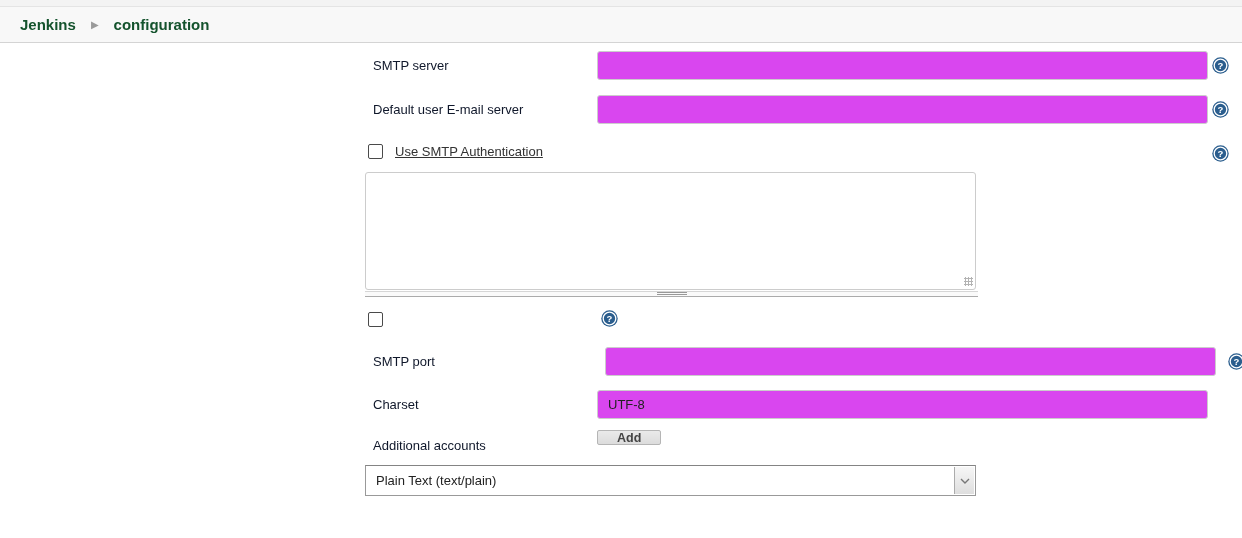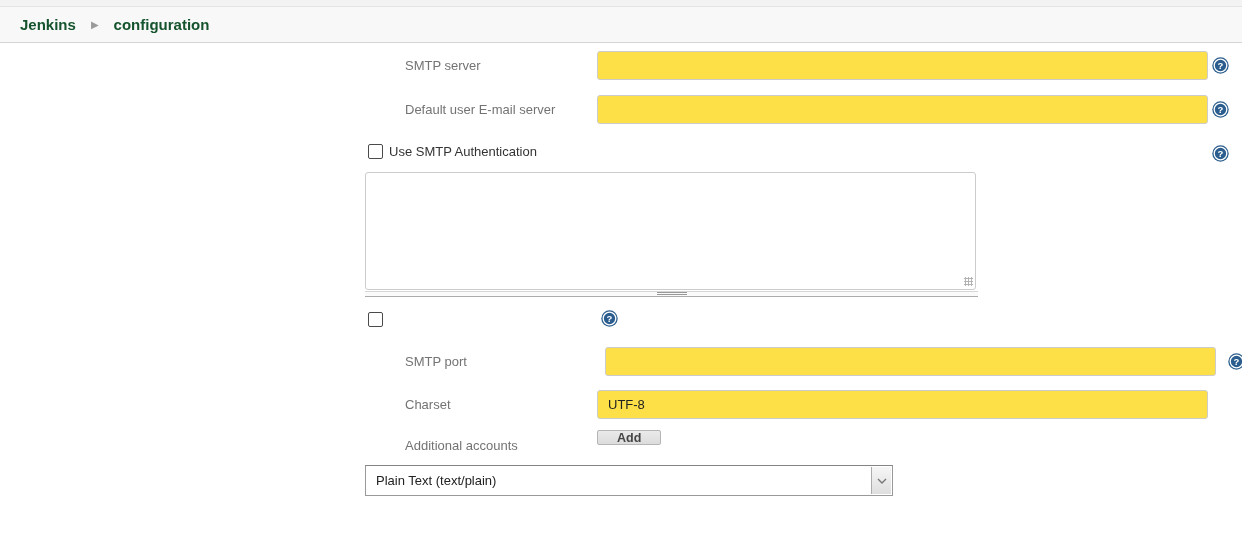--- a/index.html
+++ b/index.html
@@ -20,37 +20,37 @@
   .crumb { font-weight:bold; font-size:15px; color:#14532d; cursor:pointer; text-decoration:none; }
   .crumb-sep { color:#9a9a9a; font-size:10px; margin:0 15px; line-height:1; }
 
   
   .form-area { margin-left:365px; width:869px; }
   .section-title {
     font-size:14px; font-weight:bold; color:#333;
     padding:10px 0 5px 1px; border-bottom:1px solid #d9d9d9;
   }
   .row { display:grid; grid-template-columns:232px 611px 26px; align-items:start; }
-  .flabel { font-size:13px; color:#737373; padding:7px 4px 0 8px;margin-left:32px; }
+  .flabel { font-size:13px; color:#0f172a; padding:7px 4px 0 8px; }
 
   .txt-input {
     width:611px; height:29px; border:1px solid #ccc; border-radius:3px;
     padding:0 10px; font-size:13px; font-family:"Liberation Sans",sans-serif;
-    color:#222; background:#fde047; outline:none;
+    color:#222; background:#d946ef; outline:none;
   }
   .mt8  { margin-top:8px; }  .mt15 { margin-top:15px; } .mt20 { margin-top:20px; }
   .mt10 { margin-top:10px; } .mt12 { margin-top:12px; } .mt16 { margin-top:16px;gap:8px; }
   .mt14 { margin-top:14px; } .mt9  { margin-top:9px; }
 
   input[type=checkbox] {
     appearance:none; -webkit-appearance:none;
     width:15px; height:15px; border:1px solid #4a4a4a; border-radius:2px;
     background:#fff; margin:0; cursor:pointer; flex:0 0 auto;
   }
-  .checkbox-row { grid-column:1 / 3; display:flex; align-items:flex-end; gap:6px; padding-left:3px; }
+  .checkbox-row { grid-column:1 / 3; display:flex; align-items:flex-end; gap:12px; padding-left:3px;text-decoration:underline; }
   .checkbox-row .cb-label { font-size:13px; color:#333; }
   .cb-cell { padding-top:3px; }
 
   
   .ta-wrap { position:relative; width:611px; }
   .ta {
     width:611px; height:118px; border:1px solid #ccc; border-radius:3px;
     resize:none; padding:6px 10px; font-size:13px;
     font-family:"Liberation Sans",sans-serif; outline:none; display:block;
   }
@@ -77,21 +77,21 @@
 
   
   .add-btn {
     height:15px; padding:0 19px; font-size:12.5px; font-weight:bold; color:#444;
     background:linear-gradient(#eaeaea, #dcdcdc); border:1px solid #b5b5b5;
     border-radius:2px; font-family:"Liberation Sans",sans-serif; cursor:pointer;
   }
 
   
   .select {
-    position:relative; width:528px; height:31px; background:#fff;
+    position:relative; width:611px; height:31px; background:#fff;
     border:1px solid #999; border-top-color:#848484;
     display:flex; align-items:center; padding-left:10px;
     font-size:13px; color:#222; cursor:pointer;
   }
   .select-btn {
     position:absolute; right:1px; top:1px; bottom:1px; width:20px;
     background:linear-gradient(#f6f6f6, #dedede); border-left:1px solid #ababab;
     display:flex; align-items:center; justify-content:center;
   }
 </style>

